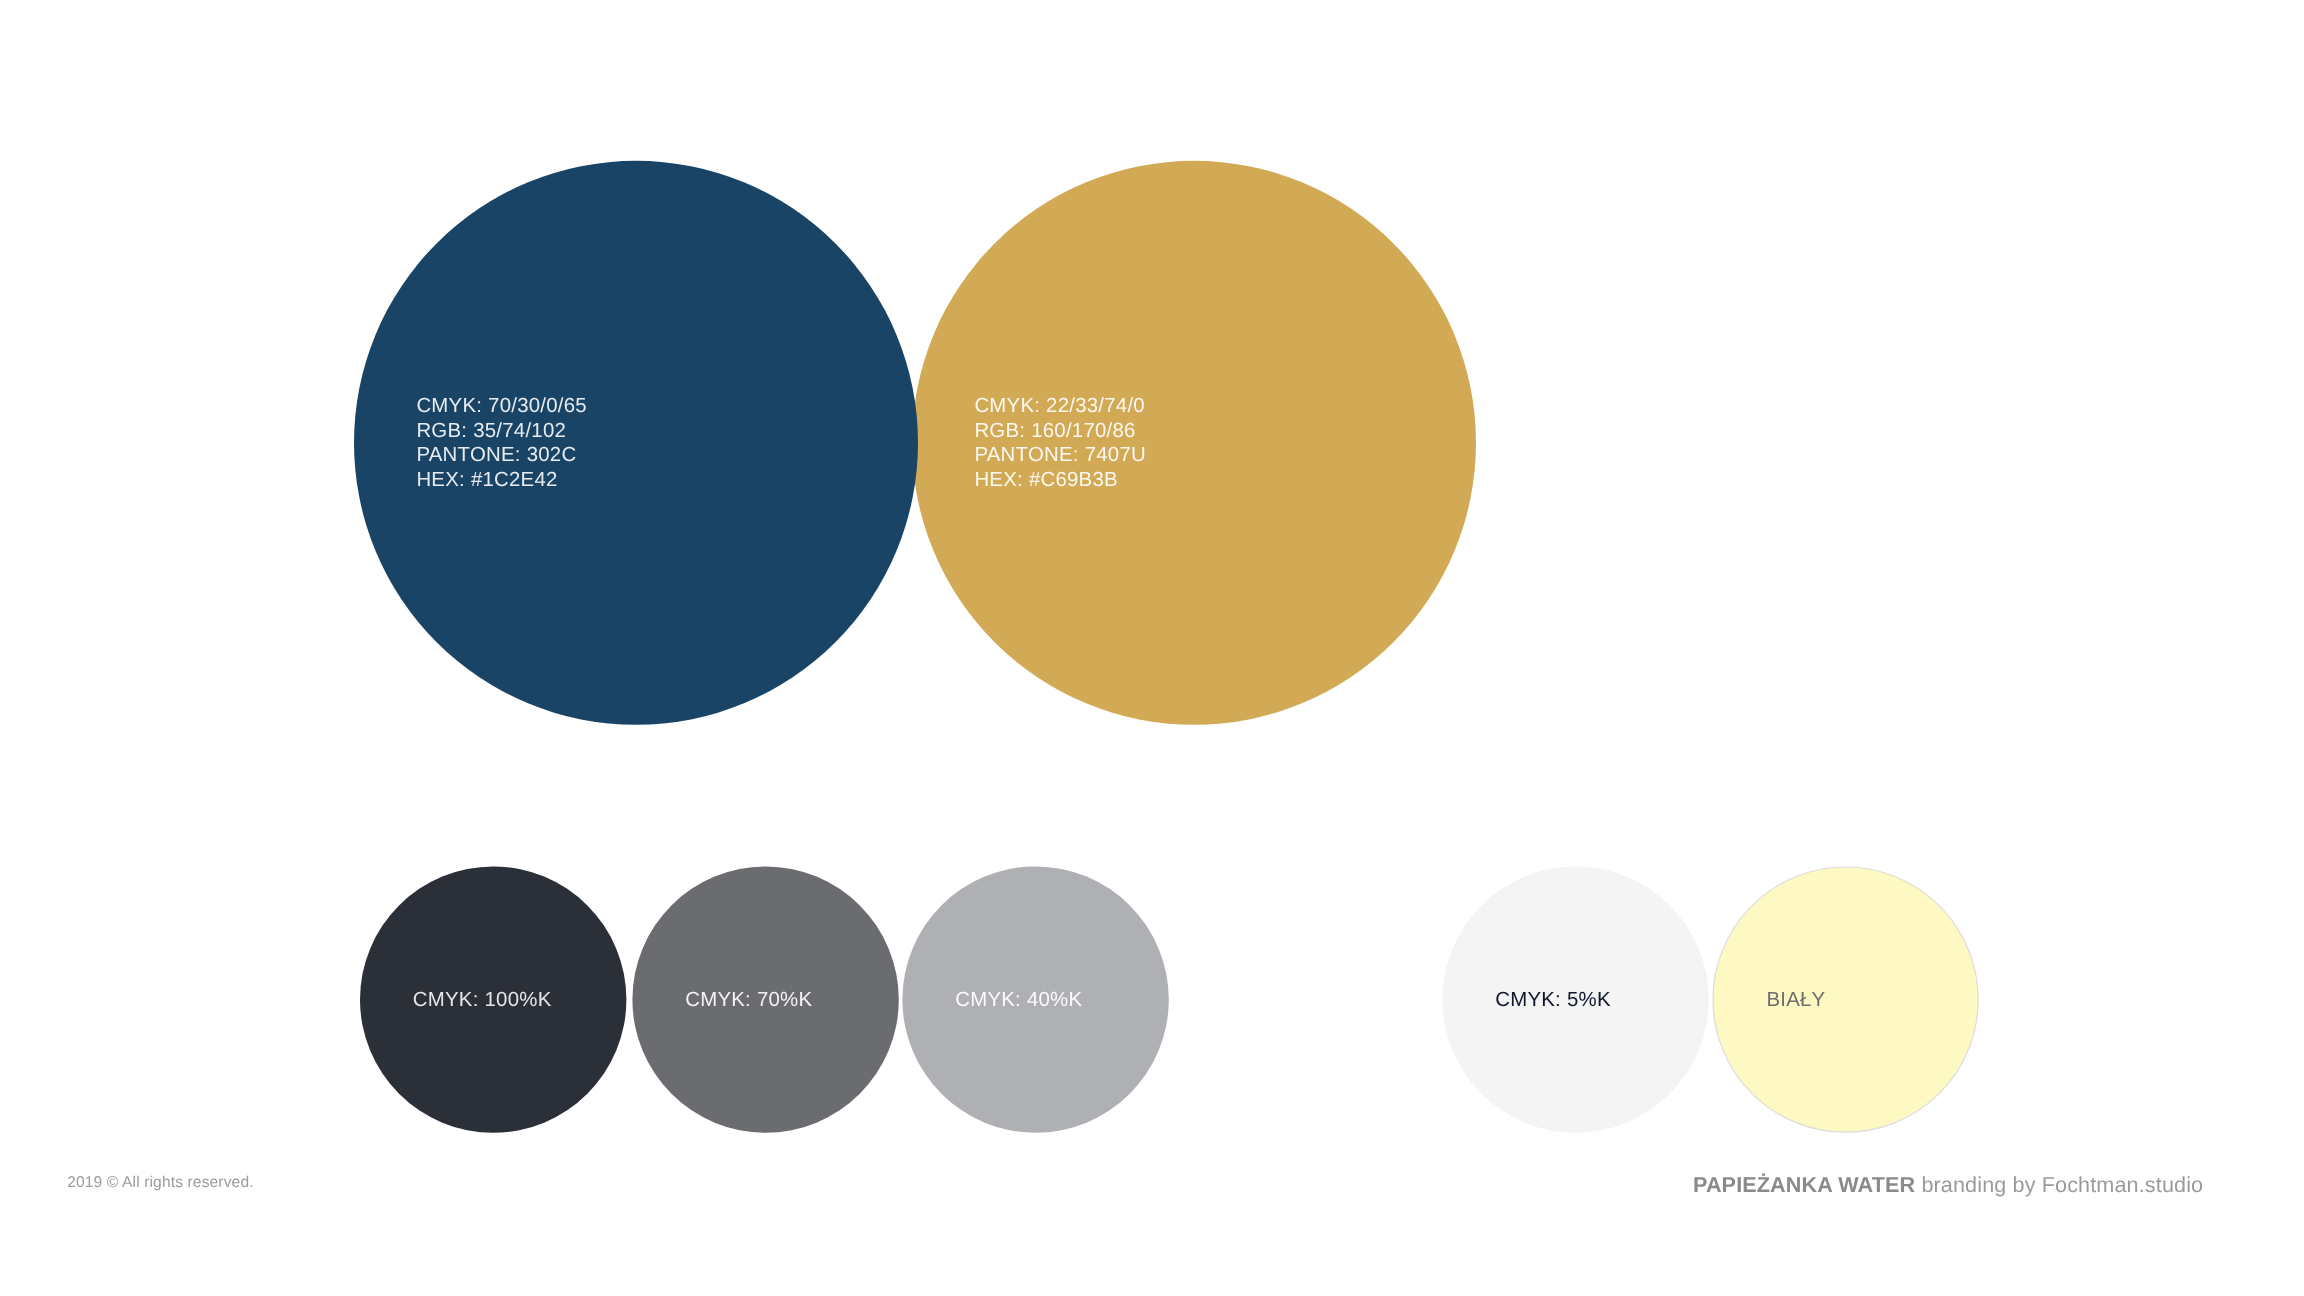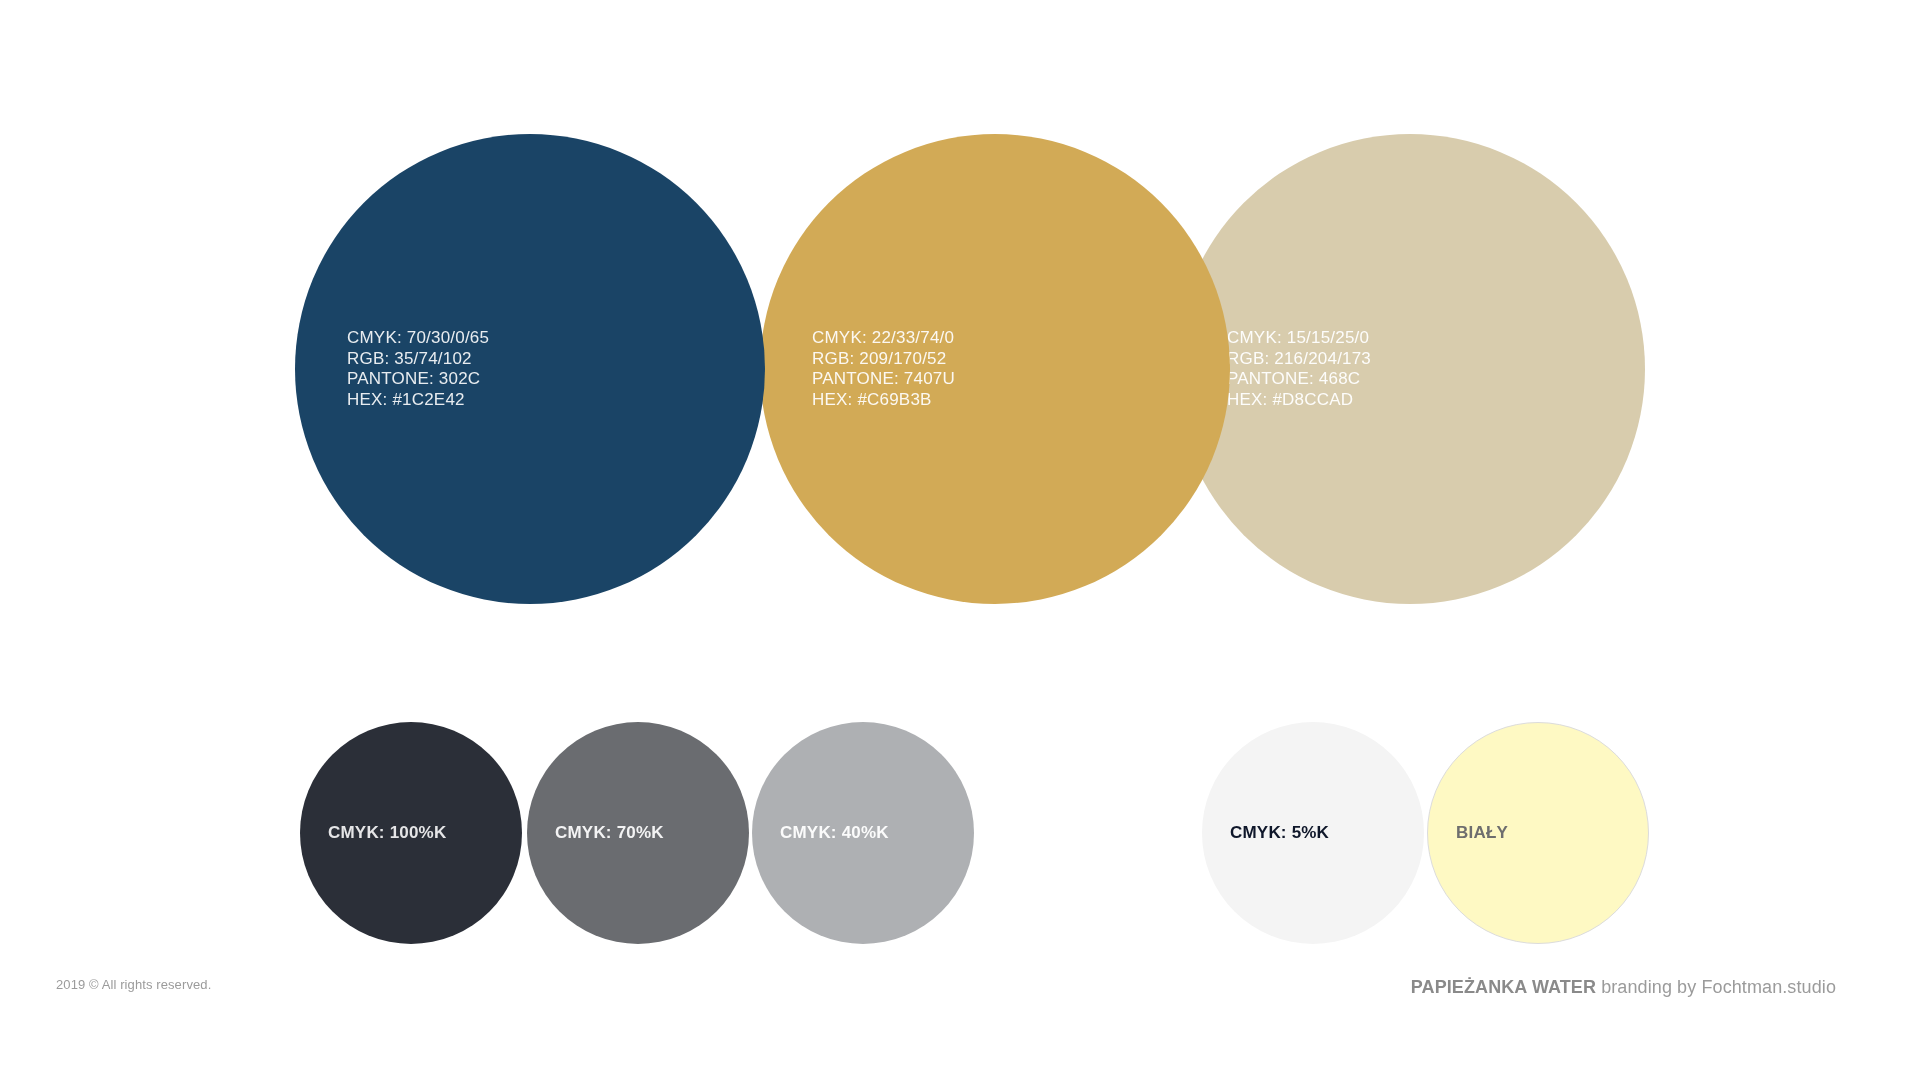--- a/index.html
+++ b/index.html
@@ -68,27 +68,26 @@
   }
   .swatch-sm {
     position: absolute;
     width: 222px;
     height: 222px;
     border-radius: 50%;
     top: 722px;
   }
   .swatch-sm .label {
     position: absolute;
-    left: 28px;
+    left: 44px;
     top: 50%;
     transform: translateY(-50%);
     font-size: 17px;
     letter-spacing: 0.2px;
     white-space: nowrap;
-    font-weight: bold;
   }
 
   #gray-100 { left: 300px;  background: #2B2F38; z-index: 6; }
   #gray-70  { left: 527px;  background: #6A6C70; z-index: 5; }
   #gray-40  { left: 752px;  background: #AEB0B3; z-index: 4; }
   #gray-20  { left: 977px;  background: #D7D8DA; z-index: 3; }
   #gray-5   { left: 1202px; background: #F4F4F4; z-index: 2; }
   #gray-white {
     left: 1427px;
     background: #fef9c3;
@@ -152,34 +151,26 @@
         <div>CMYK: 70/30/0/65</div>
         <div>RGB: 35/74/102</div>
         <div>PANTONE: 302C</div>
         <div>HEX: #1C2E42</div>
       </div>
     </div>
 
     <div class="swatch-lg" id="swatch-gold">
       <div class="specs">
         <div>CMYK: 22/33/74/0</div>
-        <div>RGB: 209/170/52</div>
+        <div>RGB: 160/170/86</div>
         <div>PANTONE: 7407U</div>
         <div>HEX: #C69B3B</div>
       </div>
     </div>
 
-    <div class="swatch-lg" id="swatch-beige">
-      <div class="specs">
-        <div>CMYK: 15/15/25/0</div>
-        <div>RGB: 216/204/173</div>
-        <div>PANTONE: 468C</div>
-        <div>HEX: #D8CCAD</div>
-      </div>
-    </div>
 
   </div>
 
   <div class="gray-row">
 
     <div class="swatch-sm" id="gray-100">
       <span class="label">CMYK: 100%K</span>
     </div>
 
     <div class="swatch-sm" id="gray-70">

